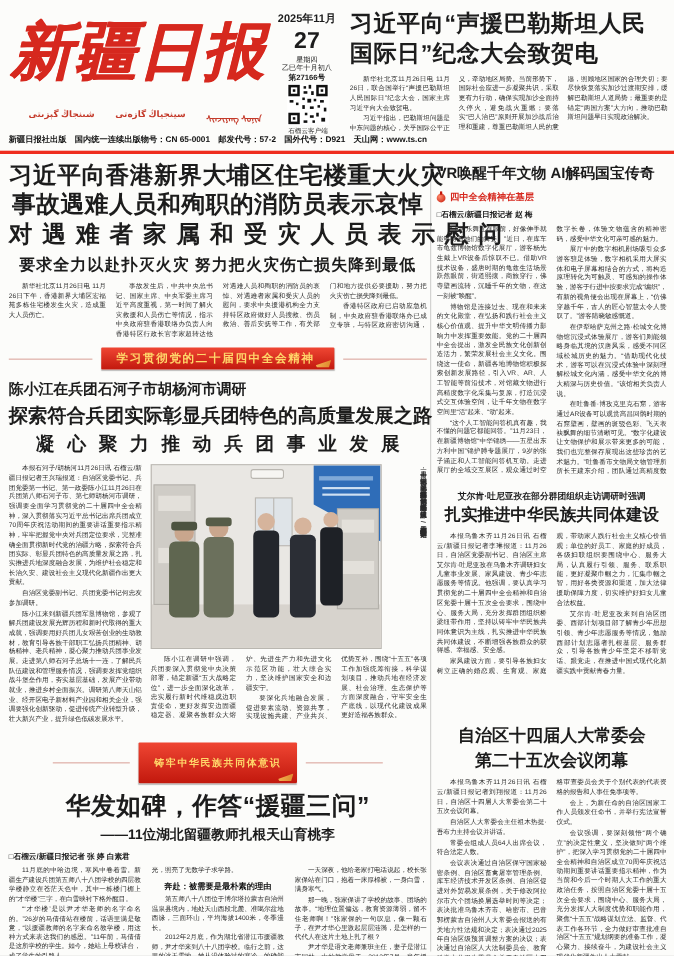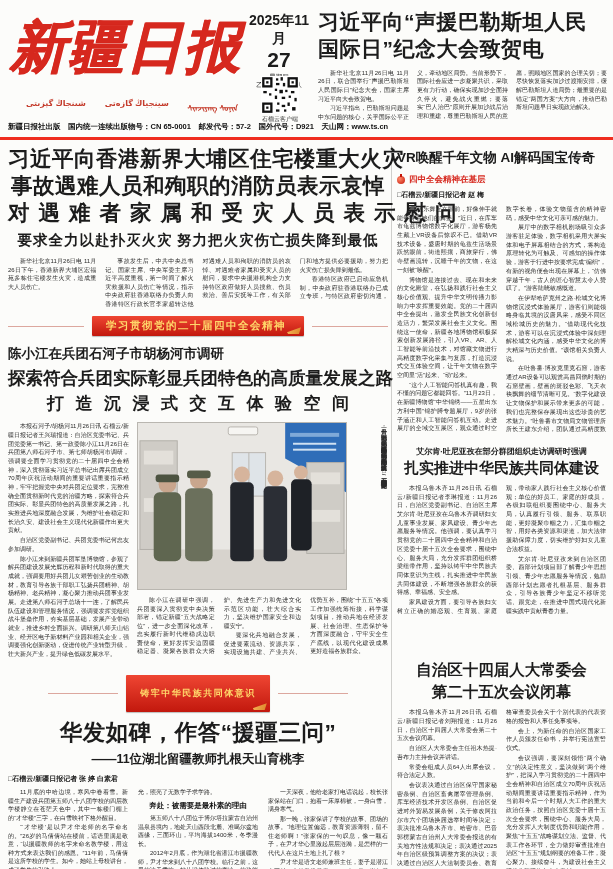--- a/index.html
+++ b/index.html
@@ -10,21 +10,21 @@
     font-family:"Liberation Sans","DejaVu Sans",sans-serif; color:#1c1c1c;
   }
   
   .masthead { position:absolute; left:10px; top:10px; width:232px; height:86px;
     color:#d6281e; font-family:"DejaVu Serif",serif; font-weight:bold; font-style:italic;
     font-size:56px; letter-spacing:2px; line-height:1.3; white-space:nowrap;
     text-shadow:1px 0 #d6281e, 0 1px #d6281e; }
   .scripts { position:absolute; left:26px; top:99px; width:212px; display:flex;
     justify-content:space-between; color:#c43a2a; font-size:8px; font-weight:bold; }
   .dateblock { position:absolute; left:245px; top:12px; width:68px; text-align:center; line-height:1.25; }
-  .dateblock .dmonth { font-size:14px; font-weight:bold; }
+  .dateblock .dmonth { font-size:10px; font-weight:bold; }
   .dateblock .dday { font-size:21px; font-weight:900; }
   .dateblock .dsmall { font-size:6.5px; }
   .dateblock .dissue { font-size:7px; font-weight:bold; margin-top:1px; }
   .qrbox { position:absolute; left:258px; top:76px; width:44px; text-align:center; }
   .qrbox svg { width:38px; height:38px; display:block; margin:0 auto; }
   .qrlabel { font-size:6px; margin-top:1px; color:#333; }
   .greeting { position:absolute; left:318px; top:8px; width:289px; }
   .greeting .gh { font-size:21px; font-weight:900; line-height:1.3; letter-spacing:0.5px; white-space:nowrap; }
   .greeting .gbody { margin-top:6px; height:58px; overflow:hidden;
     column-count:3; column-gap:8px; font-size:6px; line-height:1.45; text-align:justify; color:#2a2a2a; }
@@ -187,21 +187,21 @@
       <div class="redbanner big">
         <span>学习贯彻党的二十届四中全会精神</span>
         <span class="gold-ribbon"></span>
       </div>
       <div class="sideline"></div>
     </div>
 
     <div>
       <div class="chen-kicker">陈小江在兵团石河子市胡杨河市调研</div>
       <div class="chen-h1">探索符合兵团实际彰显兵团特色的高质量发展之路</div>
-      <div class="chen-h2">打造沉浸式交互体验空间</div>
+      <div class="chen-h2">凝心聚力推动兵团事业发展</div>
 
       <div class="chen-body">
         <div class="chen-left">
             <p class="np">本报石河子/胡杨河11月26日讯 石榴云/新疆日报记者王兴瑞报道：自治区党委书记、兵团党委第一书记、第一政委陈小江11月26日在兵团第八师石河子市、第七师胡杨河市调研，强调要全面学习贯彻党的二十届四中全会精神，深入贯彻落实习近平总书记出席兵团成立70周年庆祝活动期间的重要讲话重要指示精神，牢牢把握党中央对兵团定位要求，完整准确全面贯彻新时代党的治疆方略，探索符合兵团实际、彰显兵团特色的高质量发展之路，扎实推进兵地深度融合发展，为维护社会稳定和长治久安、建设社会主义现代化新疆作出更大贡献。</p>
             <p class="np">自治区党委副书记、兵团党委书记何忠友参加调研。</p>
             <p class="np">陈小江来到新疆兵团军垦博物馆，参观了解兵团建设发展光辉历程和新时代取得的重大成就，强调要用好兵团儿女艰苦创业的生动教材，教育引导各族干部职工弘扬兵团精神、胡杨精神、老兵精神，凝心聚力推动兵团事业发展。走进第八师石河子总场十一连，了解民兵队伍建设和管理服务情况，强调要发挥党组织战斗堡垒作用，夯实基层基础，发展产业带动就业，推进乡村全面振兴。调研第八师天山铝业、经开区电子新材料产业园和相关企业，强调要强化创新驱动，促进传统产业转型升级，壮大新兴产业，提升绿色低碳发展水平。</p>
           </div>
         <div class="chen-right">
           <div class="photo-row">
             <div class="photo">

